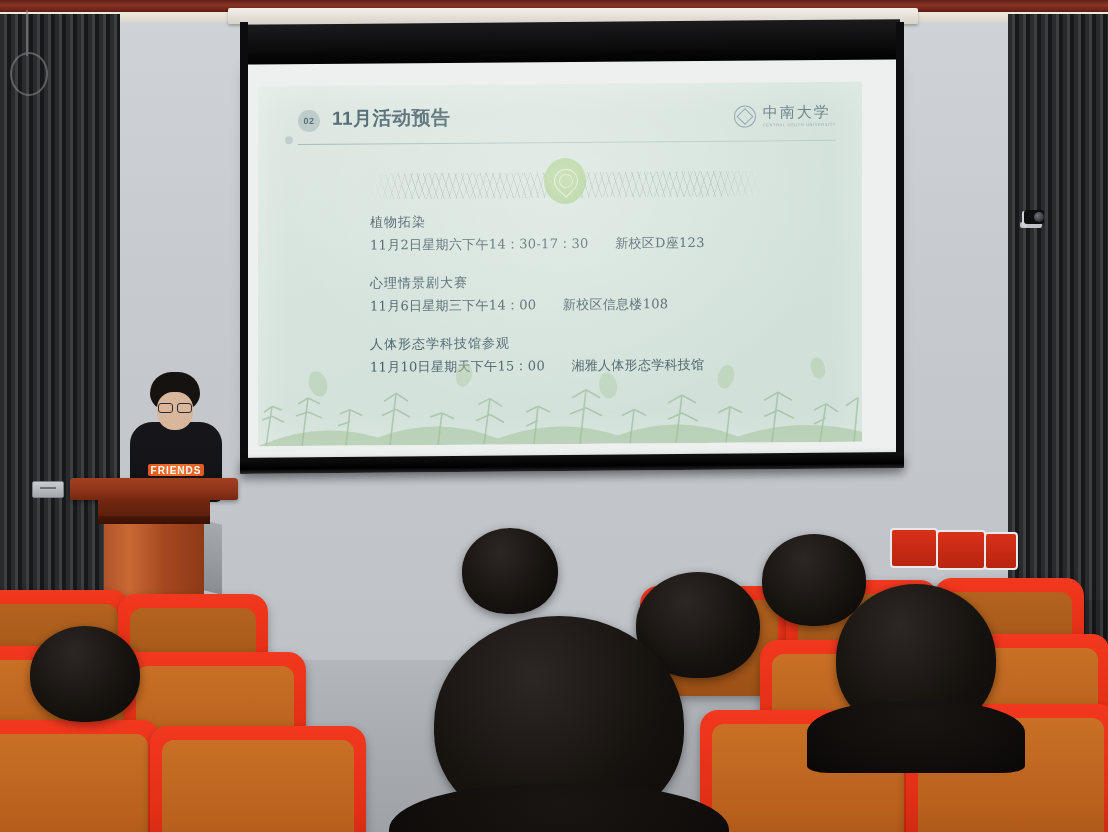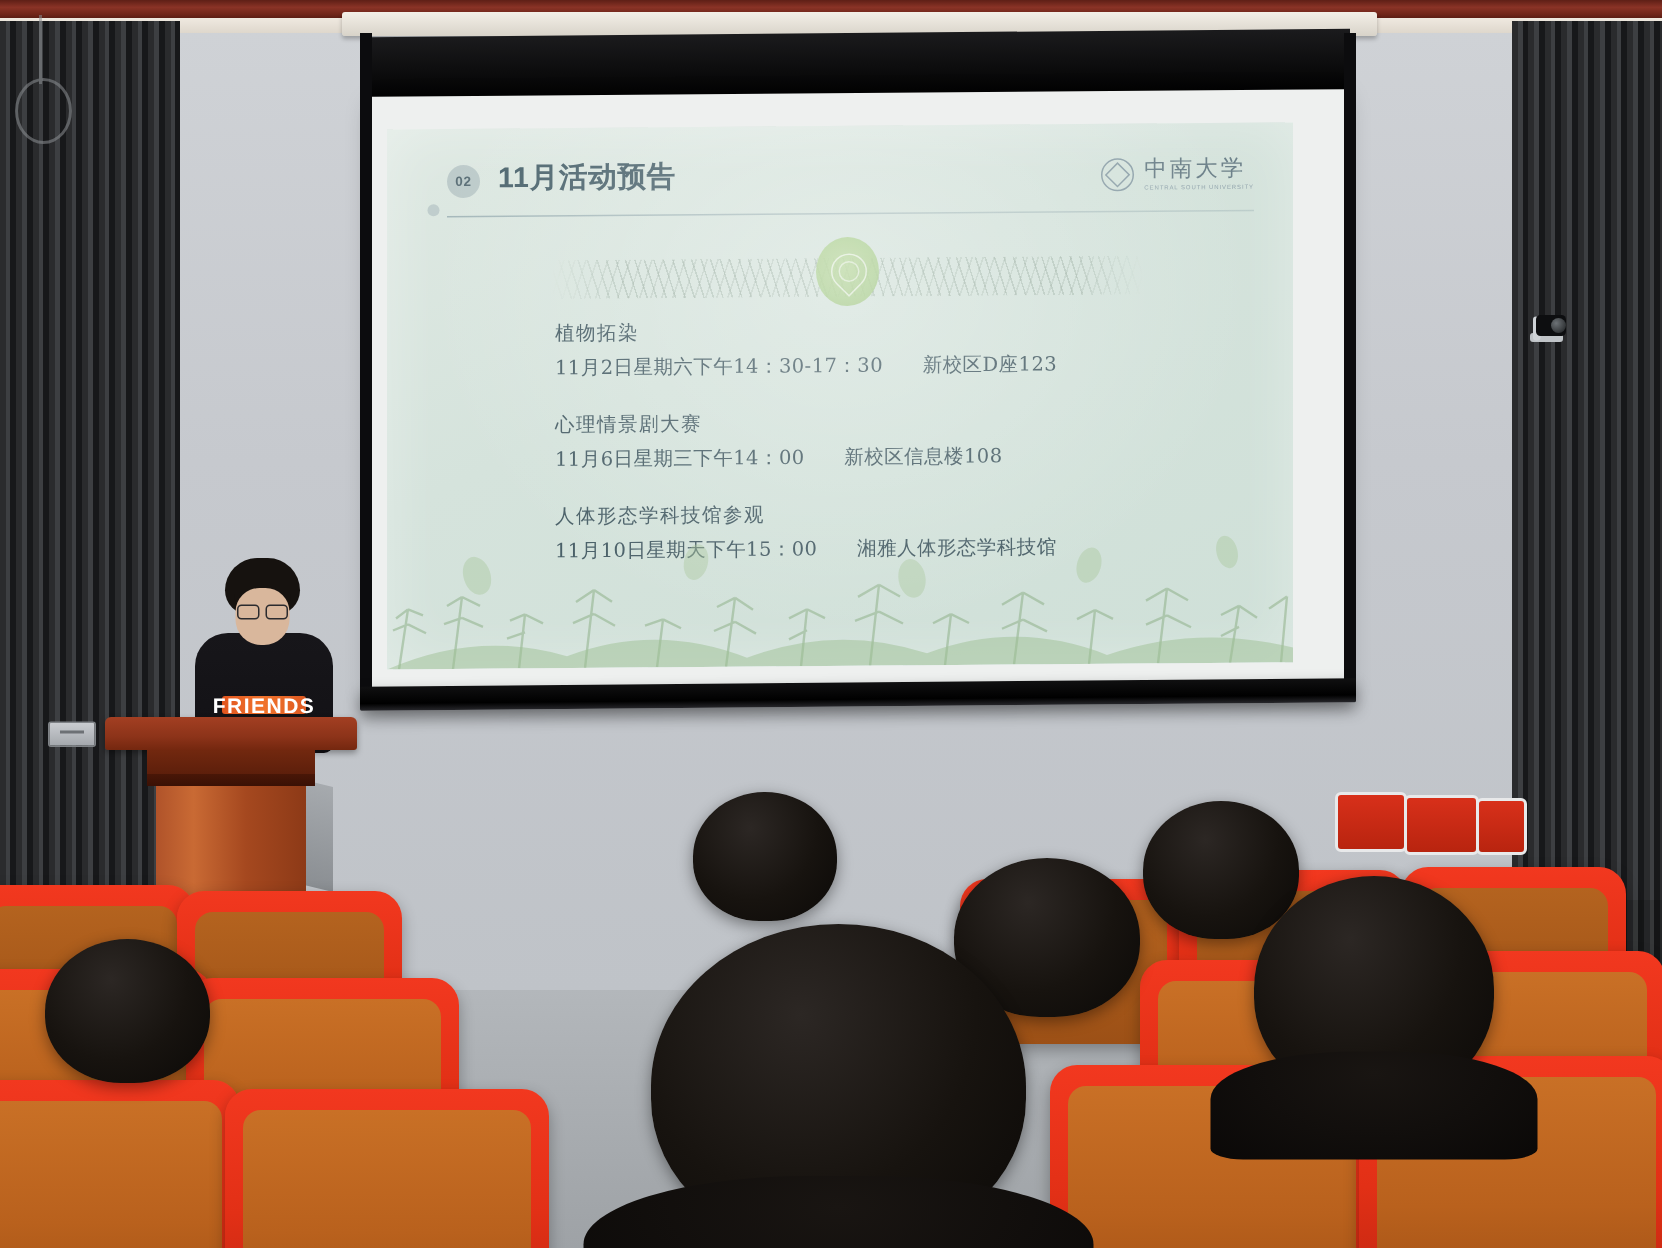--- a/index.html
+++ b/index.html
@@ -212,21 +212,21 @@
   }
   .sp-glasses:before{left:1px;} .sp-glasses:after{right:1px;}
   .sp-body{
     position:absolute;left:0px;top:50px;width:92px;height:80px;
     background:linear-gradient(180deg,#17161a 0%,#121115 100%);
     border-radius:22px 22px 6px 6px;
   }
   .sp-logo{
     position:absolute;left:18px;top:92px;width:56px;height:12px;
     background:linear-gradient(90deg,#e2561f,#f0732c,#df5a22);
-    border-radius:2px;color:#fff;font-size:14px;font-weight:bold;
+    border-radius:2px;color:#fff;font-size:10px;font-weight:bold;
     display:flex;align-items:center;justify-content:center;letter-spacing:1px;
     font-family:"Liberation Sans",sans-serif;
   }
   .sp-emblem{
     position:absolute;left:43px;top:115px;width:9px;height:12px;
     background:#8f9fc4;clip-path:polygon(0 0,100% 0,60% 55%,50% 100%,40% 55%);
   }
 
   .podium{position:absolute;left:70px;top:478px;width:168px;height:120px;z-index:11;}
   .podium-top{

